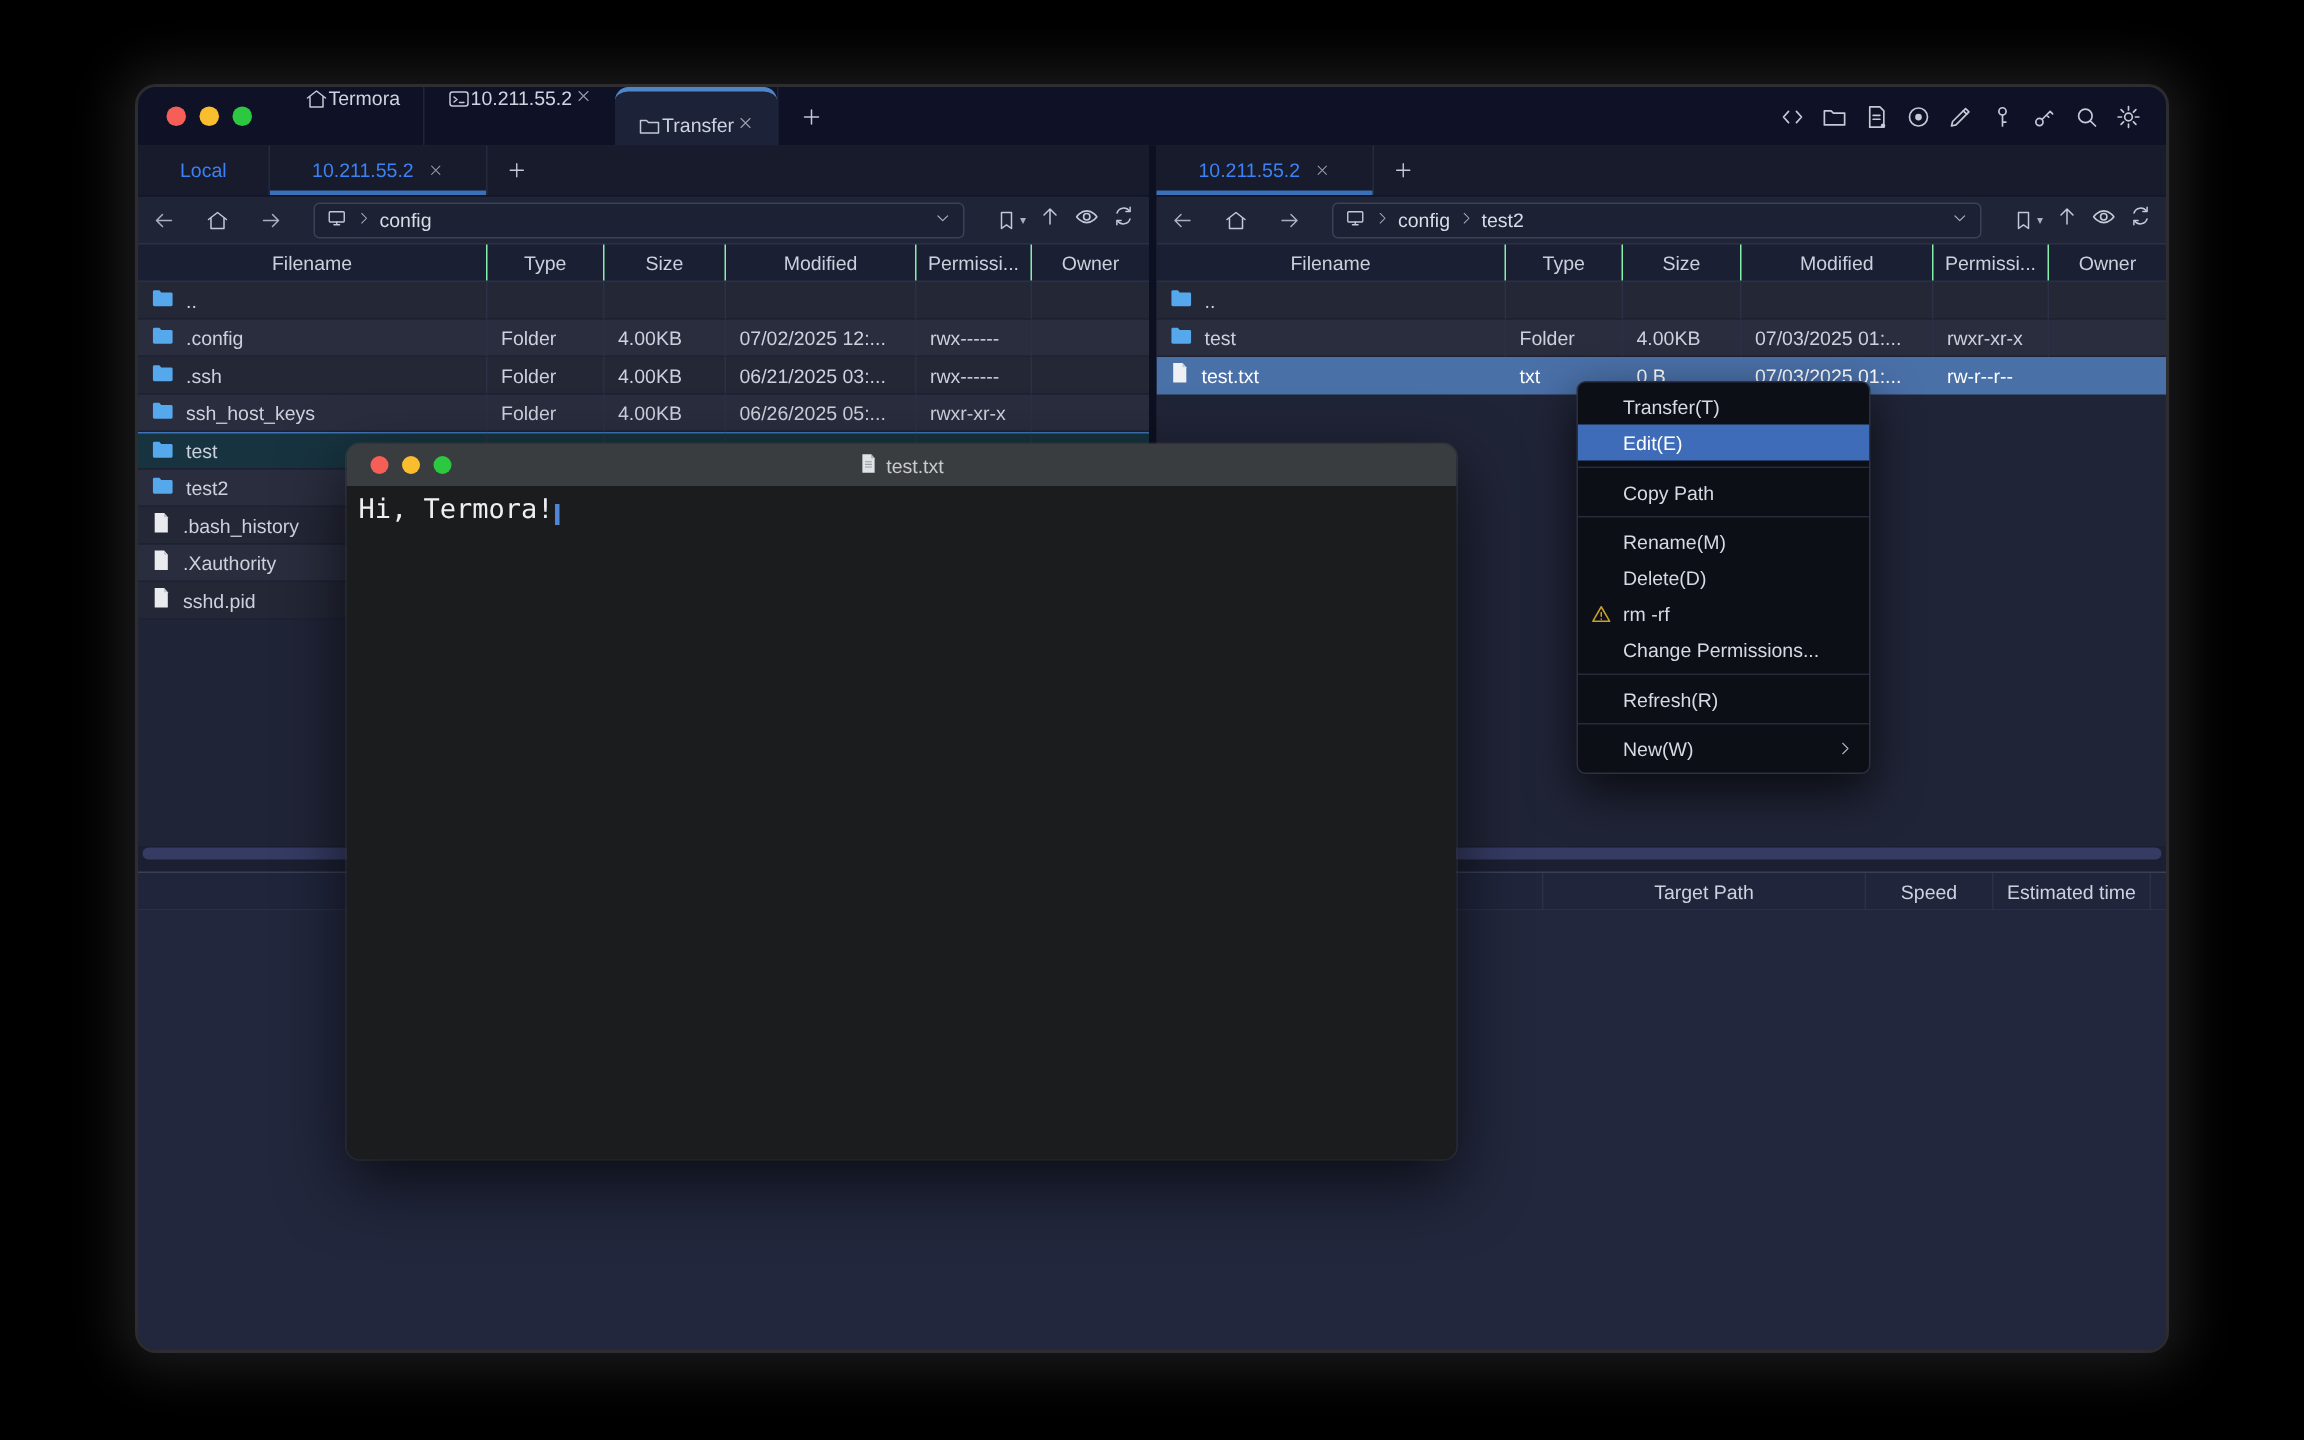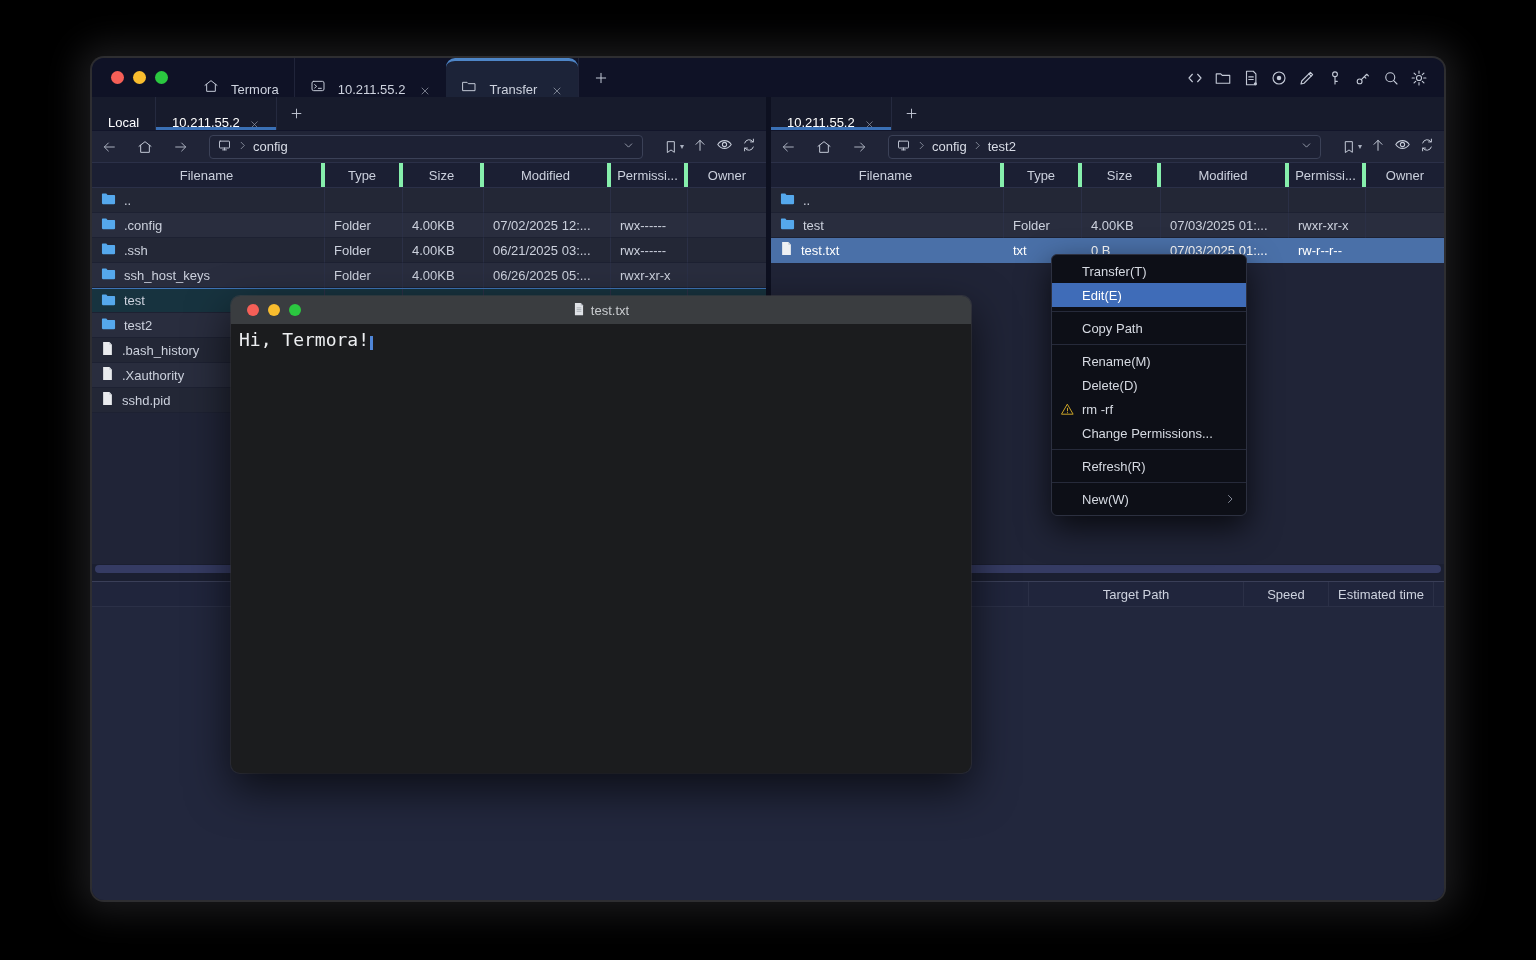--- a/index.html
+++ b/index.html
@@ -9,59 +9,59 @@
   .app-window { position:absolute; left:92px; top:58px; width:1352px; height:842px;
     background:#1f2336; border-radius:12px; overflow:hidden;
     box-shadow:0 0 0 2px rgba(110,110,115,.30), 0 0 34px 14px rgba(35,35,38,.75);
     display:flex; flex-direction:column; }
 
   
   .titlebar { height:39px; background:#0f1226; display:flex; align-items:stretch; flex:none; }
   .traffic { display:flex; gap:9px; align-items:center; padding:0 20px 0 19px; }
   .dot { width:13px; height:13px; border-radius:50%; }
   .dot.red{background:#f55f57;} .dot.yellow{background:#f9bd2e;} .dot.green{background:#2bc840;}
-  .main-tab { display:flex; align-items:flex-end; gap:12px; padding:0 15px; color:#ced3df; font-size:13px; }
+  .main-tab { display:flex; align-items:flex-start; gap:0; padding:0 15px; color:#ced3df; font-size:13px; }
   .main-tab .tab-sep{ }
   .main-tab + .main-tab { border-left:1px solid #20243a; }
   .main-tab.active { background:#1c2338; border-radius:9px 9px 0 0; border-top:3px solid #4e86c8; border-left:none; padding-top:15px; }
   .tab-close { display:flex; align-items:center; margin-left:2px; opacity:.75; }
   .tab-plus { display:flex; align-items:center; padding:0 14px; border-left:1px solid #20243a; }
   .titlebar-icons { margin-left:auto; display:flex; align-items:center; gap:10px; padding-right:16px; }
   .tb-icon { display:flex; align-items:center; }
 
   svg.ic { stroke:#c3c9d6; fill:none; stroke-width:1.5; stroke-linecap:round; stroke-linejoin:round; }
   svg.ic.dim { stroke:#aab0bf; }
 
   
   .workspace { position:relative; flex:1; background:#1b1f31; }
   .panes { position:absolute; top:0; left:0; right:0; height:467px; display:flex; }
   .pane { display:flex; flex-direction:column; background:#202437; }
   .pane.left { width:674px; } .pane.right { flex:1; }
   .pane-divider { width:5px; background:#0d1020; }
 
   .pane-tabs { height:34px; display:flex; align-items:stretch; background:#171b2c; border-bottom:1px solid #12152a; flex:none; }
-  .ptab { display:flex; align-items:flex-end; gap:7px; padding:0 16px; font-size:13px; color:#ffffff; border-right:1px solid #252a3f; position:relative; }
+  .ptab { display:flex; align-items:center; gap:7px; padding:0 28px; font-size:13px; color:#3b82f6; border-right:1px solid #252a3f; position:relative; }
   .ptab.active::after { content:''; position:absolute; left:0; right:0; bottom:0; height:3px; background:#3a70b5; }
   .ptab-plus { display:flex; align-items:center; padding:0 12px; }
 
   .pane-toolbar { height:31px; display:flex; align-items:center; padding:0 9px; gap:20px; flex:none; }
   .nav-btn { display:flex; align-items:center; }
   .path-bar { flex:1; height:24px; border:1px solid #3b4157; border-radius:4px; background:#1d2134;
     display:flex; align-items:center; padding:0 7px; gap:5px; color:#d8dce6; font-size:13px; }
   .path-bar .spacer { flex:1; }
   .toolbar-right { display:flex; align-items:center; gap:8px; }
   .bookmark-wrap { display:flex; align-items:center; gap:1px; }
   .mini-caret { font-size:8px; color:#aab0bf; }
 
   
   .file-table { flex:1; font-size:13px; overflow:hidden; display:flex; flex-direction:column; }
   .ft-header { display:grid; height:26px; background:#1b1f33; border-top:1px solid #2b3048; border-bottom:1px solid #2b3048; color:#cbd0dd; flex:none; }
   .cols-l { grid-template-columns:233px 78px 81px 127px 77px 1fr; }
   .cols-r { grid-template-columns:233px 78px 79px 128px 77px 1fr; }
-  .ft-header > div { display:flex; align-items:center; justify-content:center; border-right:4px solid #86efac; overflow:hidden; white-space:nowrap; }
+  .ft-header > div { display:flex; align-items:center; justify-content:center; border-right:1px solid #86efac; overflow:hidden; white-space:nowrap; }
   .ft-header > div:last-child { border-right:none; }
   .rows { flex:1; }
   .ft-row { display:grid; height:25px; color:#ccd1dd; }
   .rows > .ft-row:nth-child(odd) { background:#232736; }
   .rows > .ft-row:nth-child(even) { background:#292d3e; }
   .ft-row > div { display:flex; align-items:center; padding-left:9px; border-right:1px solid #2b3046; border-bottom:1px solid #1d2132; overflow:hidden; white-space:nowrap; }
   .ft-row > div:last-child { border-right:none; }
   .cell-name { gap:8px; }
   .rows > .ft-row.selected { background:#4a70a8; color:#fff; }
   .ft-row.selected > div { border-right-color:transparent; border-bottom-color:transparent; }

